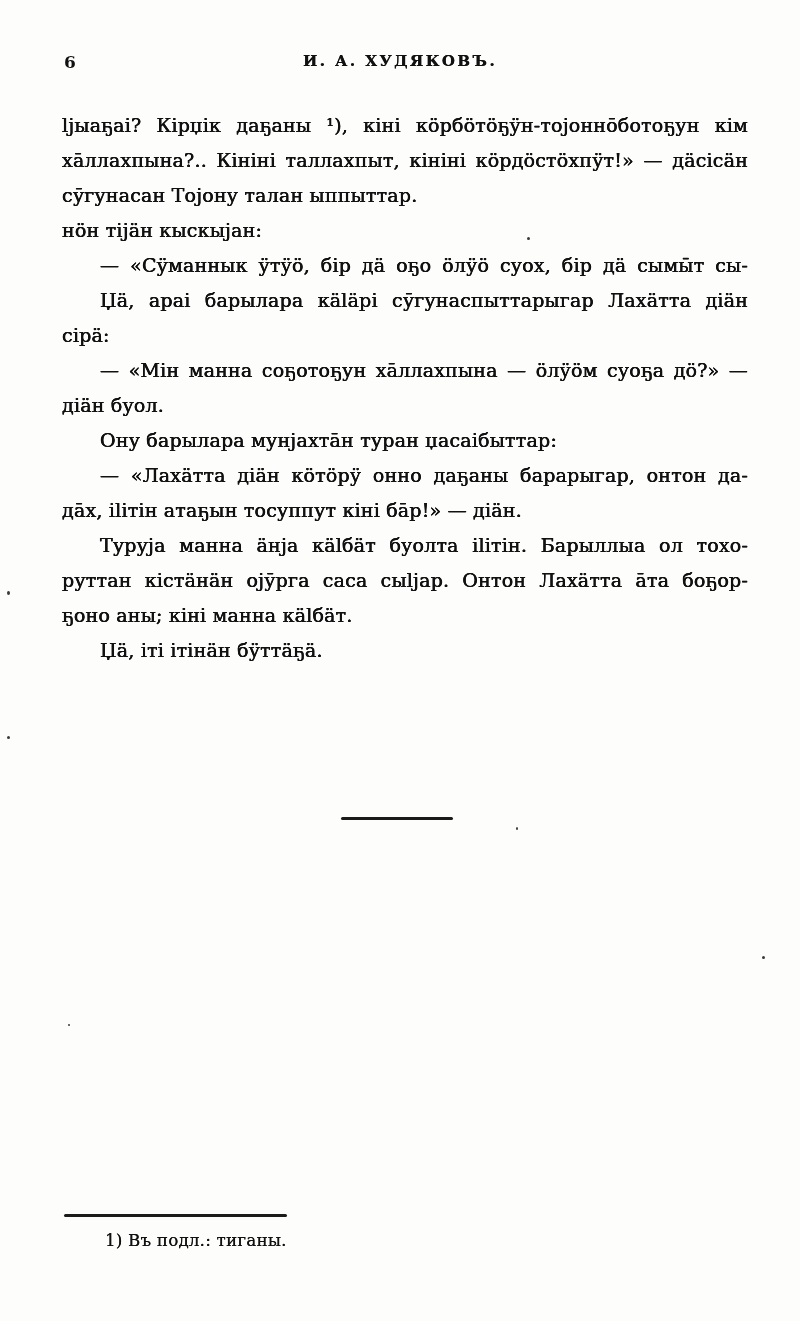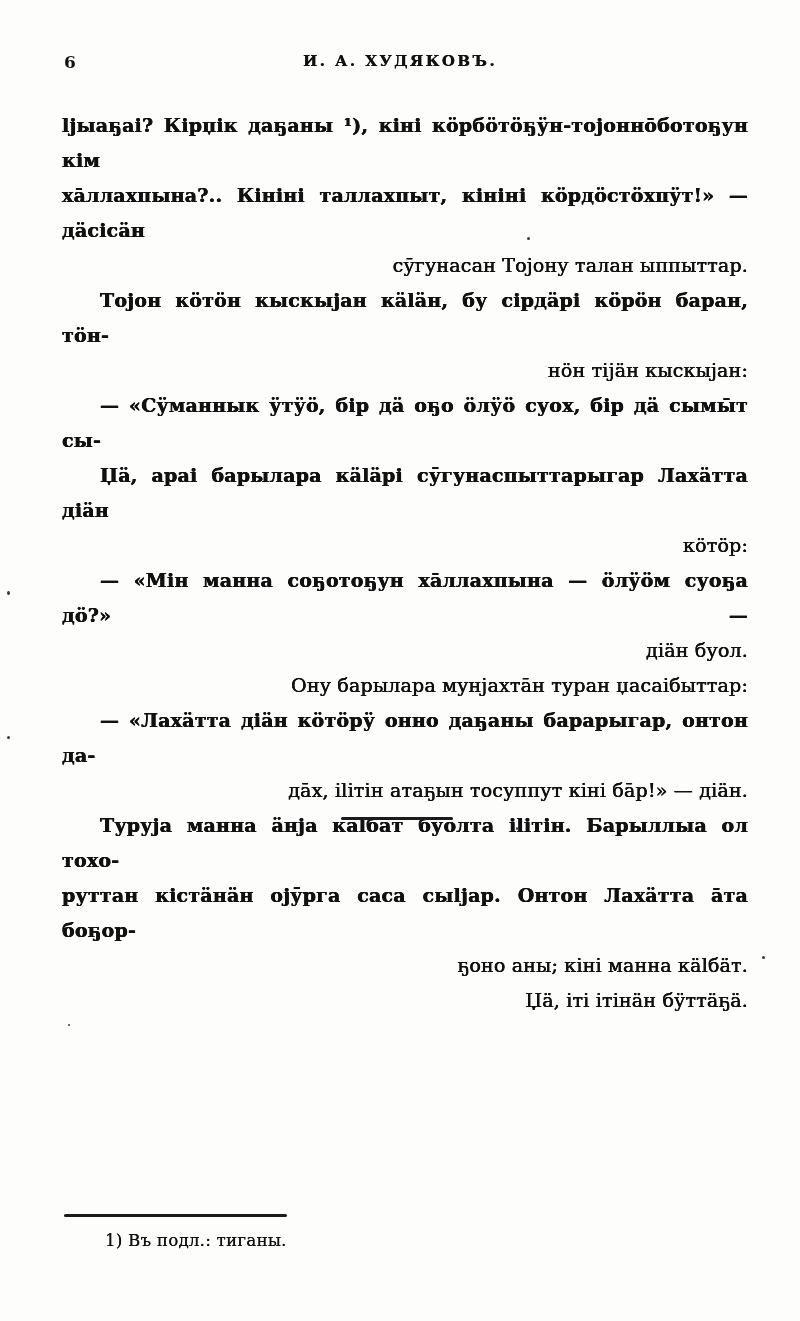--- a/index.html
+++ b/index.html
@@ -38,22 +38,22 @@
   .body-text {
     position: absolute;
     left: 62px; top: 108px;
     width: 686px;
     font-size: 19px;
     line-height: 35px;
     letter-spacing: 0.2px;
     text-shadow: 0.3px 0 currentColor, -0.15px 0 currentColor;
   }
   .line { min-height: 35px; }
-  .just { text-align: justify; text-align-last: justify; font-weight: bold; }
-  .endline { text-align: right; }
+  .just { text-align: justify; text-align-last: justify; }
+  .endline { text-align: left; }
   .indent { text-indent: 38px; }
   
   .mid-rule {
     position: absolute;
     left: 341px; top: 817px;
     width: 112px; height: 3px;
     background: #1b1b1b;
     border-radius: 2px;
   }
   .fn-rule {
@@ -91,25 +91,24 @@
 
   <div class="head-row">
     <span class="page-num">6</span>
     <span class="running-header">И. А. ХУДЯКОВЪ.</span>
   </div>
 
   <div class="body-text">
     <div class="line just">ljыаҕаі? Кірџік даҕаны ¹), кіні кöрбöтöҕӱн-тоjоннōботоҕун кім</div>
     <div class="line just">хāллахпына?.. Кініні таллахпыт, кініні кöрдöстöхпӱт!» — дäсісäн</div>
     <div class="line endline">сӯгунасан Тоjону талан ыппыттар.</div>
-    <div class="line just indent">Тоjон кöтöн кыскыjан кäläн, бу сірдäрі кöрöн баран, тöн-</div>
     <div class="line endline">нöн тіjäн кыскыjан:</div>
     <div class="line just indent">— «Сӱманнык ӱтӱö, бір дä оҕо öлӱö суох, бір дä сымы̄т сы-</div>
     <div class="line just indent">Џä, араі барылара кäläрі сӯгунаспыттарыгар Лахäтта діäн</div>
-    <div class="line endline">кöтöр:</div>
+    <div class="line endline">сірä:</div>
     <div class="line just indent">— «Мін манна соҕотоҕун хāллахпына — öлӱöм суоҕа дö?» —</div>
     <div class="line endline">діäн буол.</div>
     <div class="line endline indent">Ону барылара мунjахтāн туран џасаібыттар:</div>
     <div class="line just indent">— «Лахäтта діäн кöтöрӱ онно даҕаны барарыгар, онтон да-</div>
     <div class="line endline">дāх, іlітін атаҕын тосуппут кіні бāр!» — діäн.</div>
     <div class="line just indent">Туруjа манна äнjа кälбäт буолта іlітін. Барыллыа ол тохо-</div>
     <div class="line just">руттан кістäнäн оjӯрга саса сыljар. Онтон Лахäтта āта боҕор-</div>
     <div class="line endline">ҕоно аны; кіні манна кälбäт.</div>
     <div class="line endline indent">Џä, іті ітінäн бӱттäҕä.</div>
   </div>

